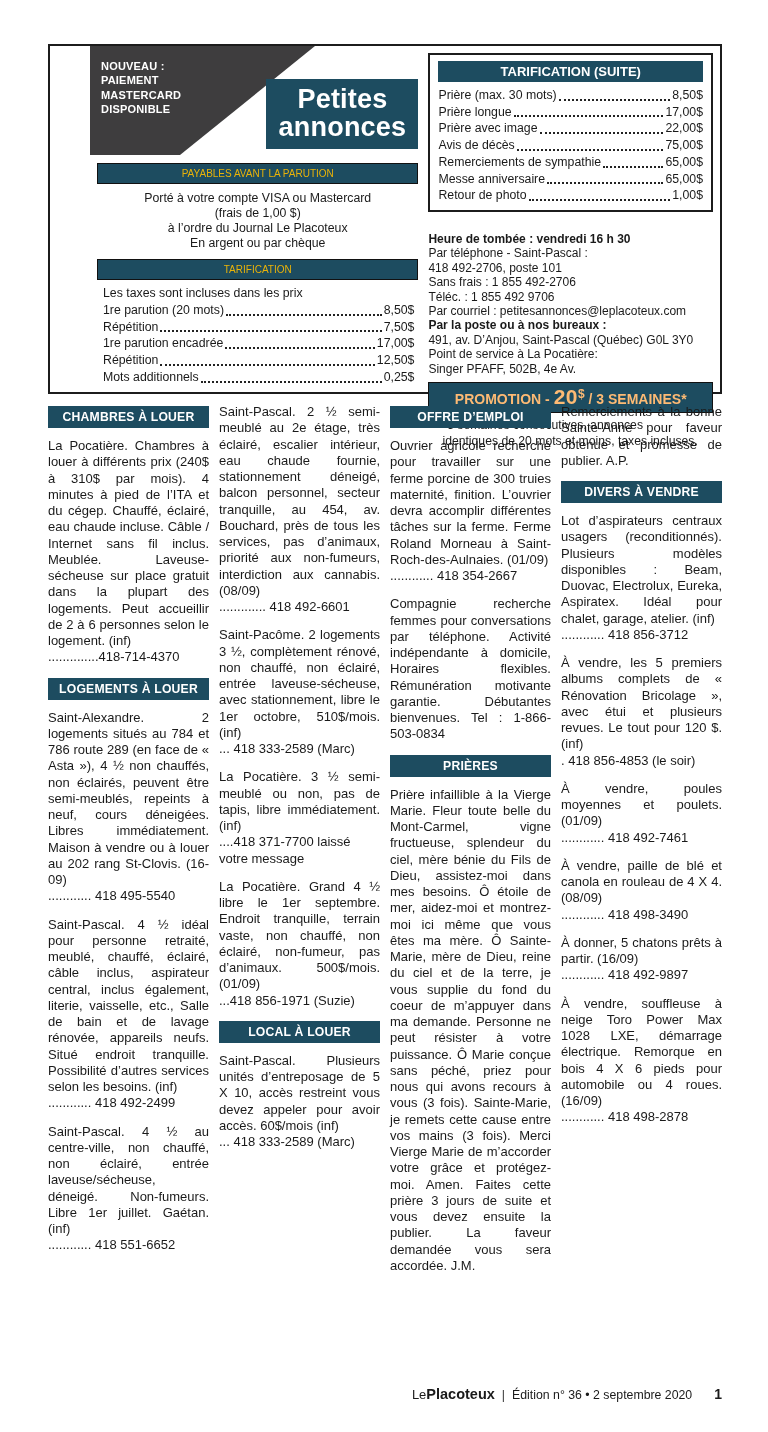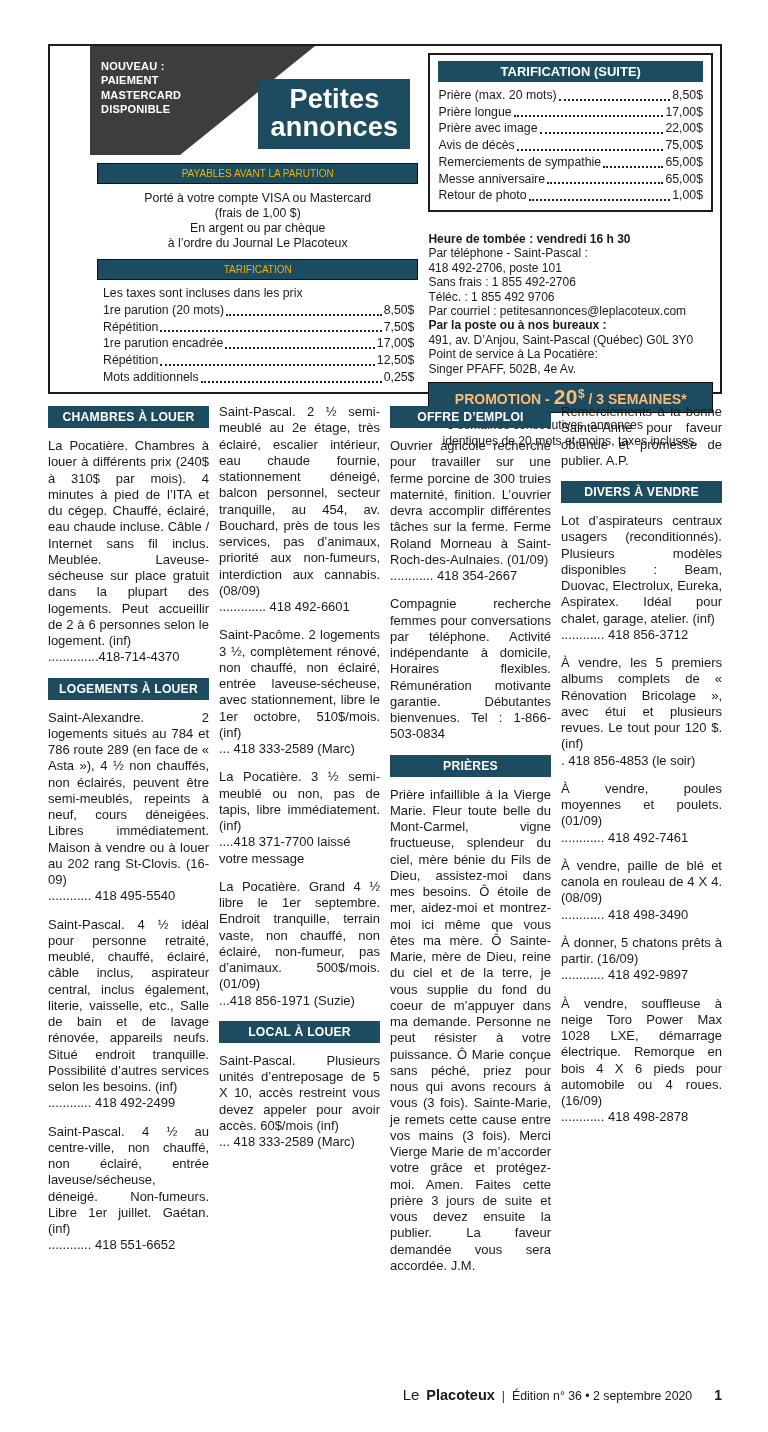--- a/index.html
+++ b/index.html
@@ -11,21 +11,21 @@
   .header-box { position:absolute; left:48px; top:44px; width:674px; height:350px;
     border:2px solid #1c1c1c; background:#fff; display:flex; padding:7px; gap:10px; }
   .header-left { width:49%; display:flex; flex-direction:column;margin-left:40px; }
   .header-right { flex:1; display:flex; flex-direction:column; }
 
   .banner { position:relative; height:102px; margin-bottom:8px; flex:none; }
   .banner-dark { position:absolute; left:-7px; top:-7px; width:70%; height:109px;
     background:#3e3d3e; clip-path:polygon(0 0,100% 0,40% 100%,0 100%); }
   .nouveau { position:absolute; left:4px; top:6px; color:#fff; font-weight:bold;
     font-size:11px; line-height:1.3; letter-spacing:.2px; }
-  .title-box { position:absolute; right:8px; top:26px; width:152px; height:70px;
+  .title-box { position:absolute; right:0; top:26px; width:152px; height:70px;
     background:#1d4c60; color:#fff; display:flex; flex-direction:column;
     align-items:center; justify-content:center; font-weight:bold; font-size:27px;
     line-height:1.02; letter-spacing:.2px; }
 
   .bar { background:#1d4c60; color:#eab308; font-weight:normal; text-align:center;
     font-size:10px; padding:4px 2px; border:1px solid #111; flex:none; }
   .payables-text { text-align:center; font-size:12.3px; line-height:1.22;
     margin:7px 0 8px; }
   .tarif-list { padding:6px 4px 0 6px; font-size:12.3px; }
   .tarif-note { margin-bottom:2px; }
@@ -51,21 +51,21 @@
   .cols { position:absolute; left:48px; top:404px; width:674px; display:flex; gap:10px; }
   .col { flex:1; min-width:0; }
   .col-header { background:#1d4c60; color:#fff; font-weight:bold; font-size:12.2px;
     text-align:center; padding:4px 2px; margin:2px 0 10px; letter-spacing:.2px; }
   .ad { margin-bottom:12px; font-size:13px; line-height:1.25; text-align:justify; }
   .ad-tail { text-align:left; }
 
   
   .footer { position:absolute; left:48px; top:1386px; width:674px; display:flex;
     justify-content:flex-end; align-items:baseline; font-size:12.3px; }
-  .f-le { font-size:15px; margin-right:7px; }
+  .f-le { font-size:13px; margin-right:0; }
   .f-name { font-weight:bold; font-size:14.5px; }
   .f-sep { margin:0 7px; color:#333; }
   .f-page { font-weight:bold; font-size:14px; margin-left:22px; }
 </style>
 </head>
 <body>
 
 <div class="page">
 
   <div class="header-box">
@@ -82,22 +82,22 @@
         <div class="title-box">
           <div>Petites</div>
           <div>annonces</div>
         </div>
       </div>
 
       <div class="bar">PAYABLES AVANT LA PARUTION</div>
       <div class="payables-text">
           <div>Porté à votre compte VISA ou Mastercard</div>
           <div>(frais de 1,00 $)</div>
+          <div>à l’ordre du Journal Le Placoteux</div>
           <div>En argent ou par chèque</div>
-          <div>à l’ordre du Journal Le Placoteux</div>
         </div>
 
       <div class="bar">TARIFICATION</div>
       <div class="tarif-list">
         <div class="tarif-note">Les taxes sont incluses dans les prix</div>
         <div>
             <div class="price-row">
               <span>1re parution (20 mots)</span>
               <span class="pl-dots"></span>
               <span class="pl-price">8,50$</span>
@@ -124,21 +124,21 @@
             </div>
           </div>
       </div>
     </div>
 
     <div class="header-right">
       <div class="suite-box">
         <div class="suite-title">TARIFICATION (SUITE)</div>
         <div>
             <div class="price-row">
-              <span>Prière (max. 20 mots)</span>
+              <span>Prière (max. 30 mots)</span>
               <span class="pl-dots"></span>
               <span class="pl-price">8,50$</span>
             </div>
             <div class="price-row">
               <span>Prière longue</span>
               <span class="pl-dots"></span>
               <span class="pl-price">17,00$</span>
             </div>
             <div class="price-row">
               <span>Prière avec image</span>

